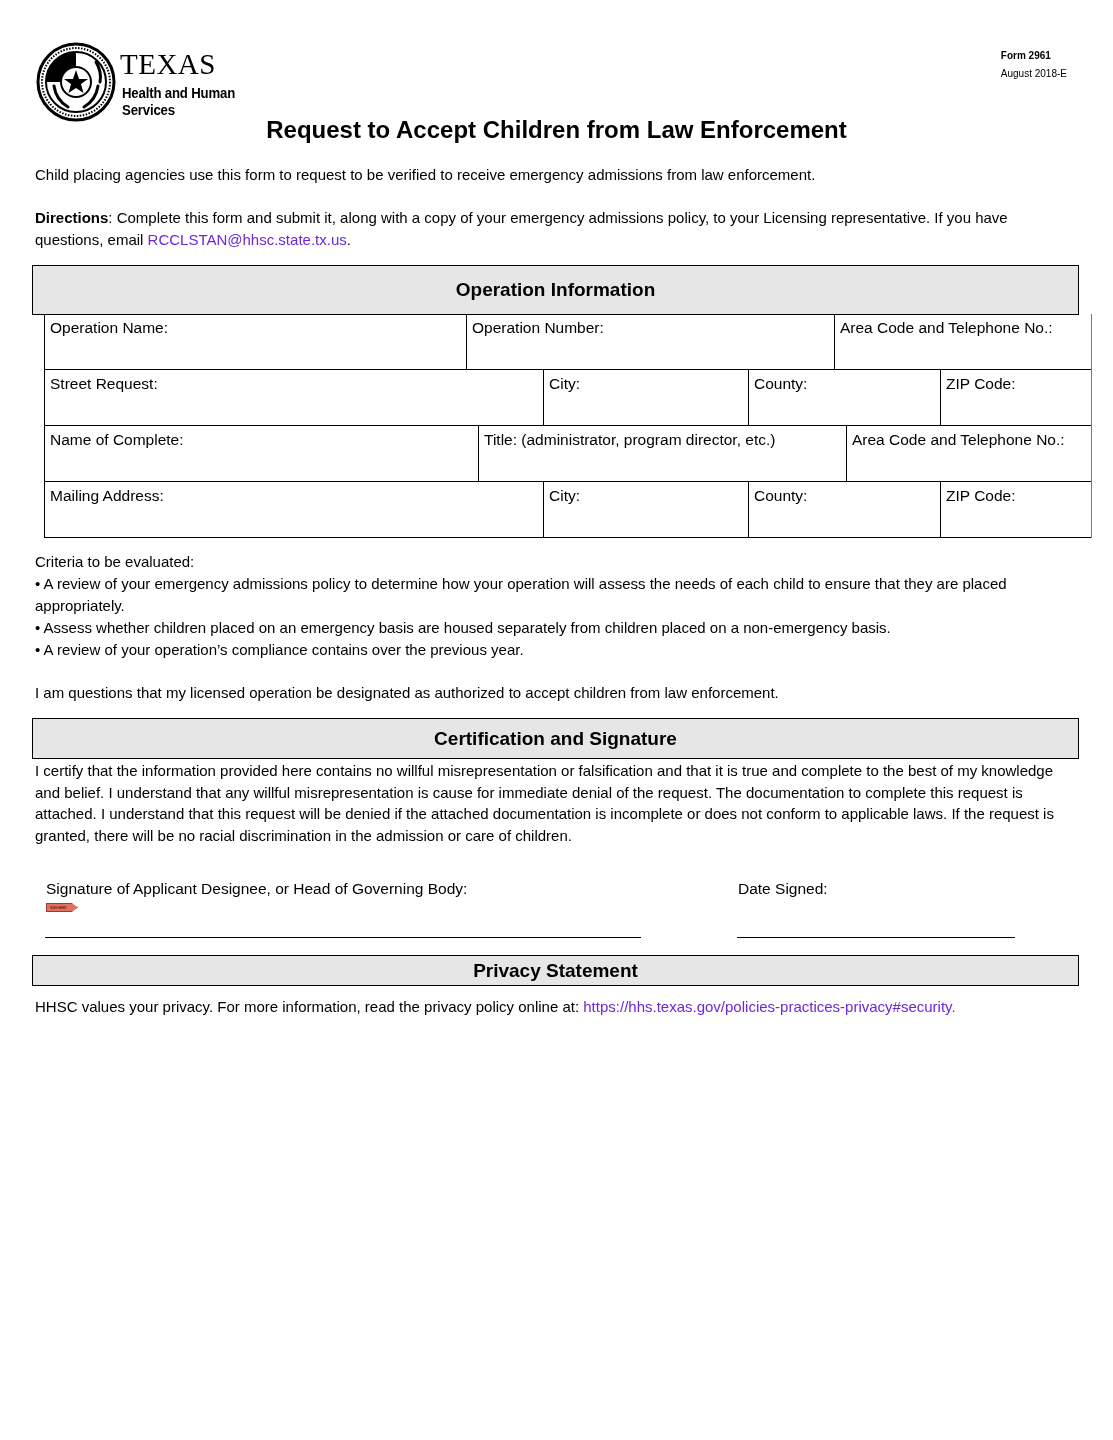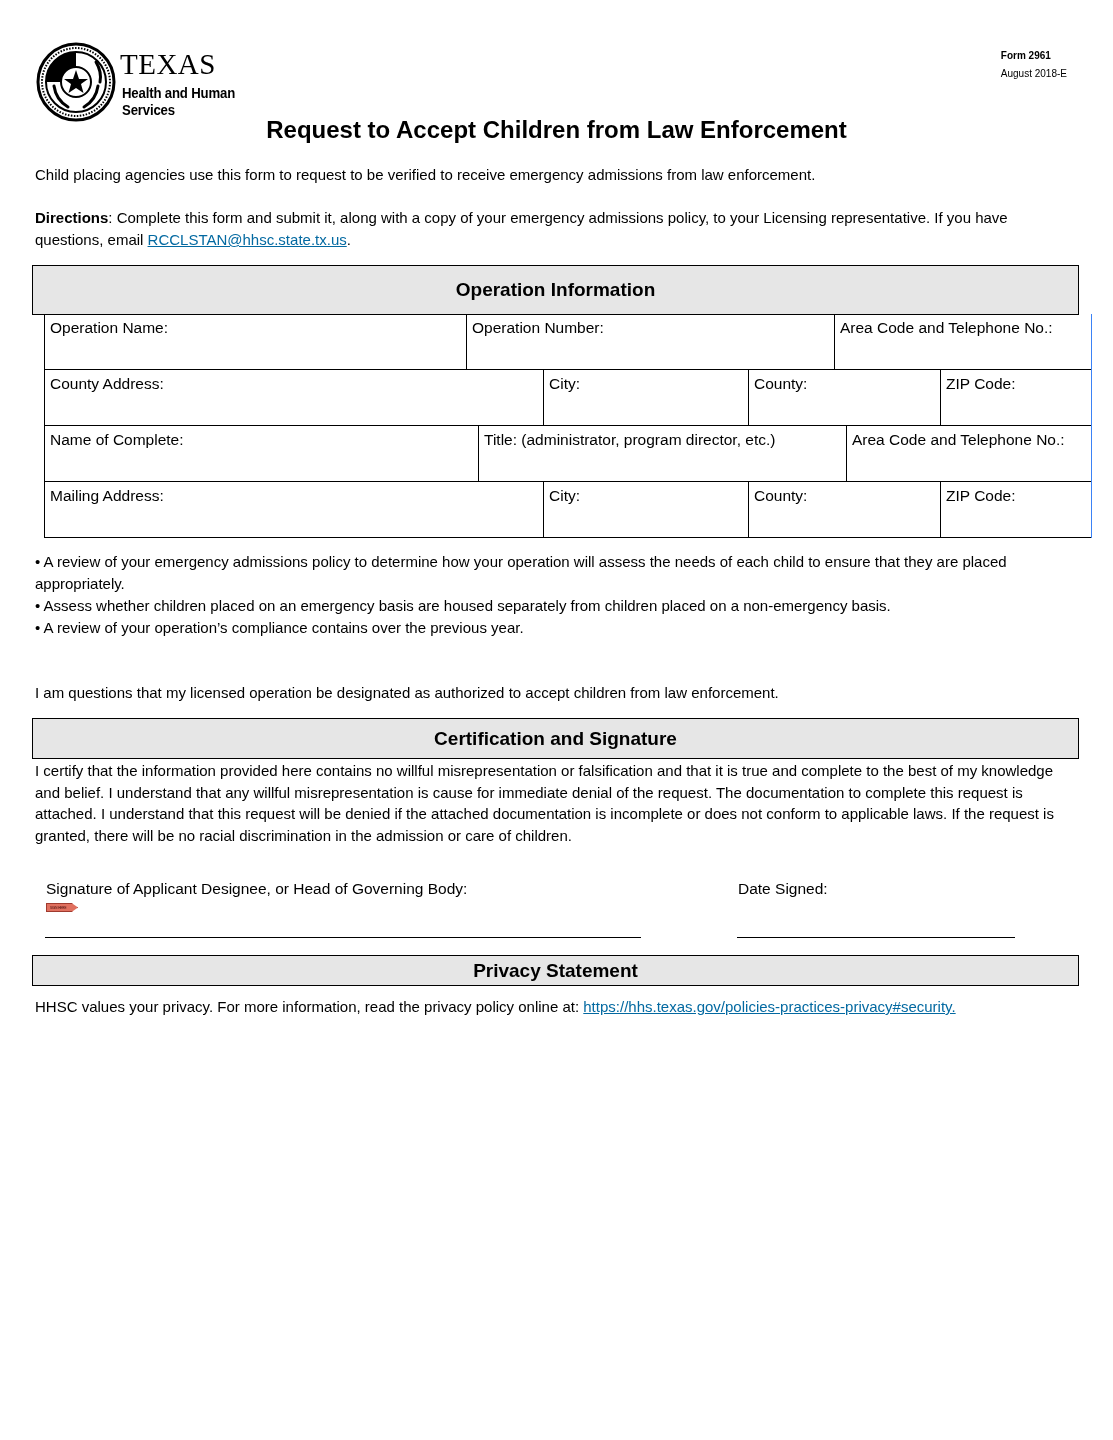--- a/index.html
+++ b/index.html
@@ -6,21 +6,21 @@
   body { width:1113px; height:1440px; position:relative; font-family:"Liberation Sans", sans-serif; color:#000; overflow:hidden; }
   .abs { position:absolute; }
   .logo { left:36px; top:42px; width:220px; height:84px; }
   .logo-seal { position:absolute; left:0; top:0; width:80px; height:80px; }
   .logo-texas { position:absolute; left:84px; top:8px; font-family:"Liberation Serif", serif; font-size:29px; letter-spacing:0.5px; line-height:1; }
   .logo-sub { position:absolute; left:86px; top:42px; font-size:15px; font-weight:bold; line-height:17px; transform:scaleX(0.88); transform-origin:left top; letter-spacing:-0.2px; }
   .form-no { right:46px; top:47px; text-align:left; font-size:10px; line-height:18px; }
   .form-no .num { font-weight:bold; }
   .title { left:0; width:1113px; top:116px; text-align:center; font-size:24px; font-weight:bold; }
   .para { left:35px; font-size:15px; line-height:22px; }
-  a.link { color:#0369a1; text-decoration:underline; }
+  a.link { color:#6d28d9; }
   .sec-hdr { left:32px; width:1047px; background:#e6e6e6; border:1px solid #000; box-sizing:border-box; text-align:center; font-weight:bold; font-size:19px; display:flex; align-items:center; justify-content:center; }
   .grid { left:32px; width:1048px;margin-left:12px; }
   .row { position:absolute; left:0; height:56px; width:1048px; border-bottom:1px solid #000; box-sizing:border-box; }
   .cell { position:absolute; top:0; height:56px; box-sizing:border-box; border-left:1px solid #000; padding:5px 0 0 5px; font-size:15.5px; }
   .cell.last { border-right:1px solid #3b82f6; }
   .sig-label { font-size:15.5px; }
   .sig-line { height:1px; background:#000; }
   .sign-tag { left:46px; top:903px; width:32px; height:9px; background:#e0705f; border:1px solid #a03a2e; clip-path:polygon(0 0, 80% 0, 100% 50%, 80% 100%, 0 100%); box-sizing:border-box; }
   .sign-tag span { display:block; font-size:3px; color:#300; padding:2px 0 0 3px; }
 </style>
@@ -62,39 +62,40 @@
 
 <div class="abs sec-hdr" style="top:265px; height:50px;">Operation Information</div>
 
 <div class="abs grid" style="top:314px; height:225px;">
   <div class="row" style="top:0;">
     <div class="cell" style="left:0; width:422px;"><span>Operation Name:</span></div>
     <div class="cell" style="left:422px; width:368px;"><span>Operation Number:</span></div>
     <div class="cell last" style="left:790px; width:258px;"><span>Area Code and Telephone No.:</span></div>
   </div>
   <div class="row" style="top:56px;">
-    <div class="cell" style="left:0; width:499px;"><span>County Address:</span></div>
+    <div class="cell" style="left:0; width:499px;"><span>Street Request:</span></div>
     <div class="cell" style="left:499px; width:205px;"><span>City:</span></div>
     <div class="cell" style="left:704px; width:192px;"><span>County:</span></div>
     <div class="cell last" style="left:896px; width:152px;"><span>ZIP Code:</span></div>
   </div>
   <div class="row" style="top:112px;">
     <div class="cell" style="left:0; width:434px;"><span>Name of Complete:</span></div>
     <div class="cell" style="left:434px; width:368px;"><span>Title: (administrator, program director, etc.)</span></div>
     <div class="cell last" style="left:802px; width:246px;"><span>Area Code and Telephone No.:</span></div>
   </div>
   <div class="row" style="top:168px;">
     <div class="cell" style="left:0; width:499px;"><span>Mailing Address:</span></div>
     <div class="cell" style="left:499px; width:205px;"><span>City:</span></div>
     <div class="cell" style="left:704px; width:192px;"><span>County:</span></div>
     <div class="cell last" style="left:896px; width:152px;"><span>ZIP Code:</span></div>
   </div>
 </div>
 
 <div class="abs para" style="top:551px; width:1050px;">
+  <div>Criteria to be evaluated:</div>
   <div>• A review of your emergency admissions policy to determine how your operation will assess the needs of each child to ensure that they are placed appropriately.</div>
   <div style="white-space:nowrap;">• Assess whether children placed on an emergency basis are housed separately from children placed on a non-emergency basis.</div>
   <div>• A review of your operation’s compliance contains over the previous year.</div>
 </div>
 <div class="abs para" style="top:682px;">I am questions that my licensed operation be designated as authorized to accept children from law enforcement.</div>
 
 <div class="abs sec-hdr" style="top:718px; height:41px;">Certification and Signature</div>
 <div class="abs para" style="top:760px; width:1045px; line-height:21.7px;">I certify that the information provided here contains no willful misrepresentation or falsification and that it is true and complete to the best of my knowledge and belief. I understand that any willful misrepresentation is cause for immediate denial of the request. The documentation to complete this request is attached. I understand that this request will be denied if the attached documentation is incomplete or does not conform to applicable laws. If the request is granted, there will be no racial discrimination in the admission or care of children.</div>
 
 <div class="abs sig-label" style="left:46px; top:880px;">Signature of Applicant Designee, or Head of Governing Body:</div>

